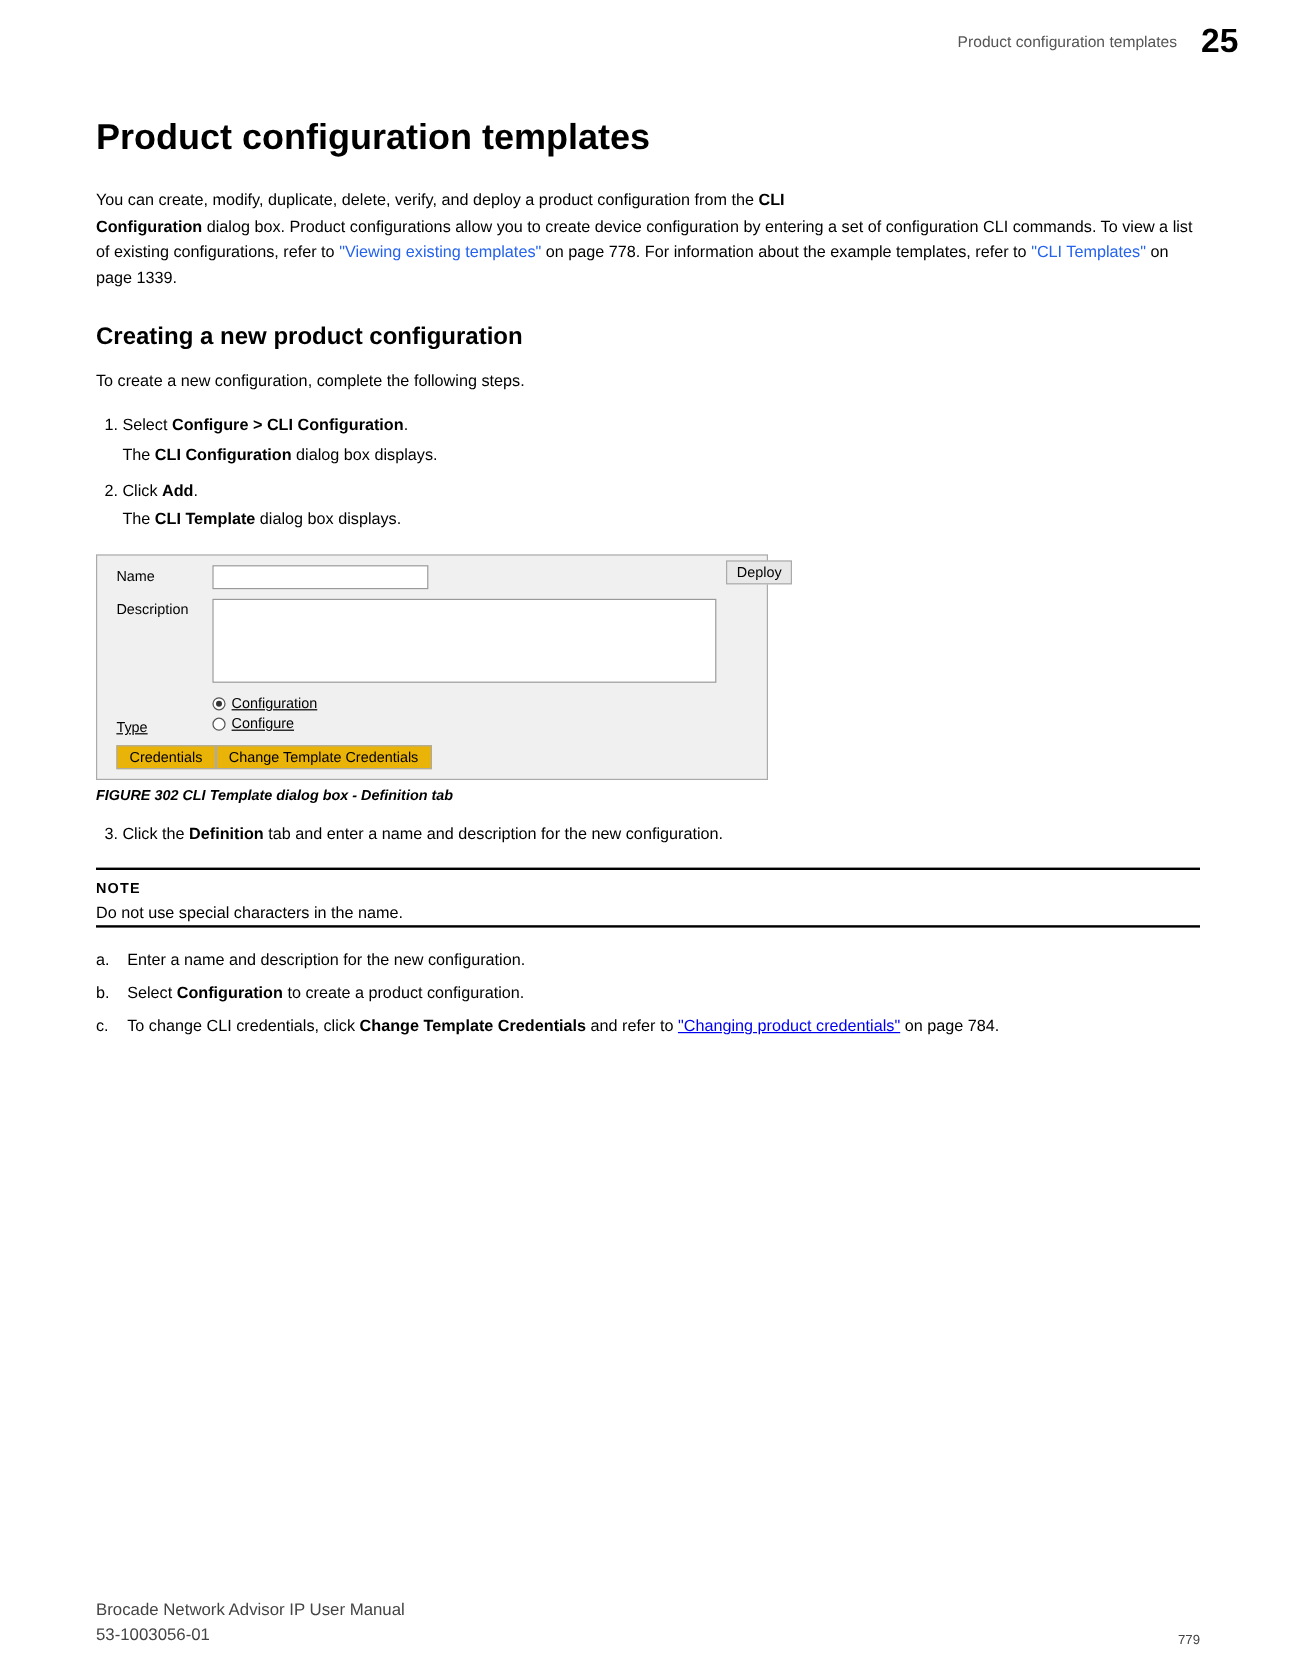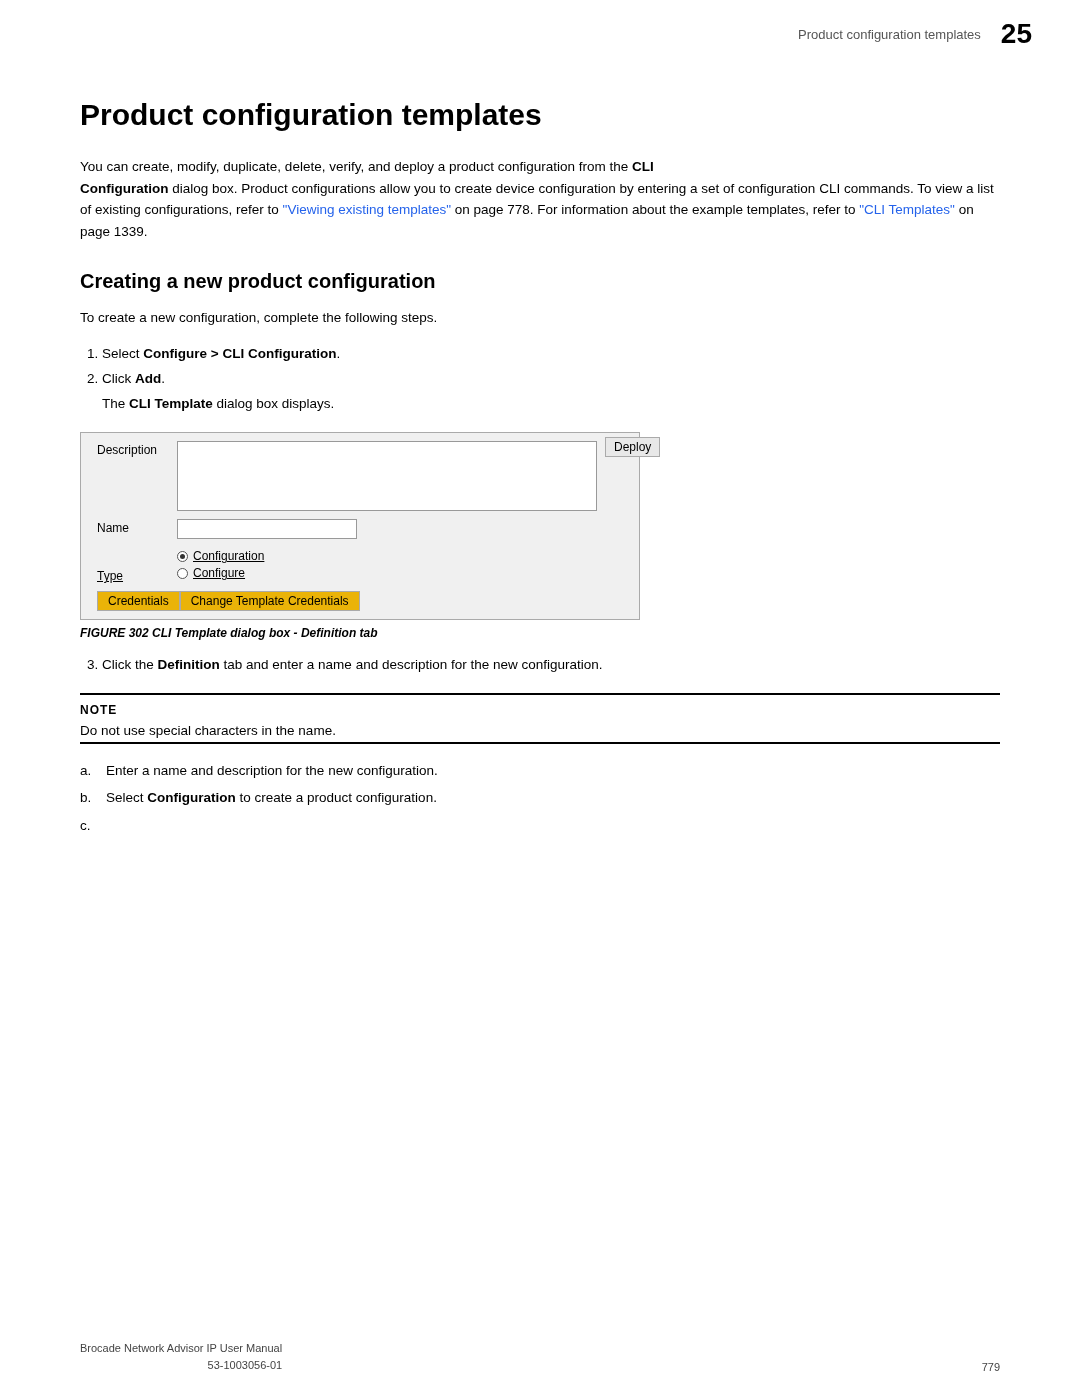--- a/index.html
+++ b/index.html
@@ -231,24 +231,23 @@
       bottom: 24px;
       left: 80px;
       right: 80px;
       display: flex;
       justify-content: space-between;
       align-items: flex-end;
       border-top: none;
     }
     .footer-left {
       font-family: Arial, sans-serif;
-      font-size: 11px;
+      font-size: 14px;
       color: #444;
       line-height: 1.5;
-      text-align: right;
     }
     .footer-right {
       font-family: Arial, sans-serif;
       font-size: 11px;
       color: #444;
     }
 
     ol.numbered {
       list-style: decimal;
       margin-left: 22px;
@@ -279,44 +278,47 @@
 
   <h2 class="section-heading">Creating a new product configuration</h2>
 
   <p class="body-text">To create a new configuration, complete the following steps.</p>
 
   <ol class="numbered" start="1">
     <li>
       <span>Select <span class="bold">Configure &gt; CLI Configuration</span>.</span>
     </li>
   </ol>
+  <p class="step-sub-text" style="margin-left:22px;">
+    The <span class="bold">CLI Configuration</span> dialog box displays.
+  </p>
 
   <ol class="numbered" start="2">
     <li>
       <span>Click <span class="bold">Add</span>.</span>
     </li>
   </ol>
   <p class="step-sub-text" style="margin-left:22px;">
     The <span class="bold">CLI Template</span> dialog box displays.
   </p>
 
   <div class="dialog-container">
     <div class="dialog-box">
 
       <div class="dialog-top-row">
         <div class="dialog-main-area">
 
           <div class="dialog-row">
+            <span class="dialog-label">Name</span>
+            <input class="dialog-input-name" type="text" style="">
+          </div>
+
+          <div class="dialog-row">
             <span class="dialog-label">Description</span>
             <textarea class="dialog-textarea" style=""></textarea>
-          </div>
-
-          <div class="dialog-row">
-            <span class="dialog-label">Name</span>
-            <input class="dialog-input-name" type="text" style="">
           </div>
 
           <div class="dialog-row" style="align-items:flex-end; padding-top:6px;text-decoration:underline;">
             <span class="dialog-label">Type</span>
             <div>
               <div class="radio-option">
                 <div class="radio-circle selected"></div>
                 <span>Configuration</span>
               </div>
               <div class="radio-option">
@@ -357,20 +359,21 @@
     <li class="sub-step-item">
       <span class="sub-step-letter">a.</span>
       <span>Enter a name and description for the new configuration.</span>
     </li>
     <li class="sub-step-item">
       <span class="sub-step-letter">b.</span>
       <span>Select <span class="bold">Configuration</span> to create a product configuration.</span>
     </li>
     <li class="sub-step-item">
       <span class="sub-step-letter">c.</span>
+      <span>To change CLI credentials, click <span class="bold">Change Template Credentials</span> and refer to <a class="link" href="#">"Changing product credentials"</a> on page 784.</span>
     </li>
   </ul>
 
 </div>
 
 <div class="page-footer">
   <div class="footer-left">
     <div>Brocade Network Advisor IP User Manual</div>
     <div>53-1003056-01</div>
   </div>

